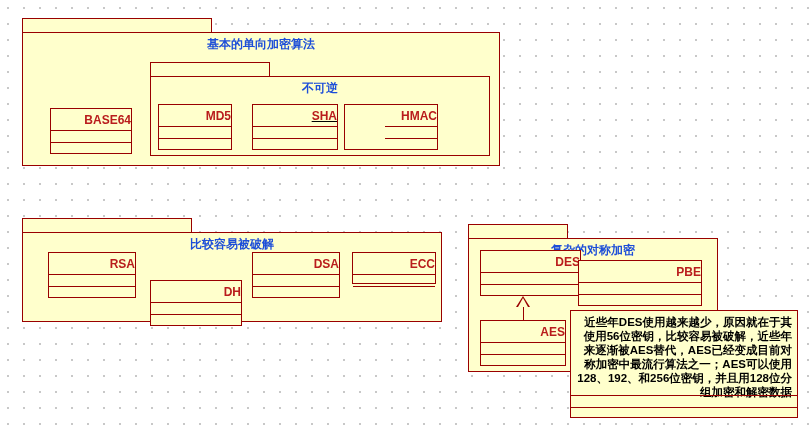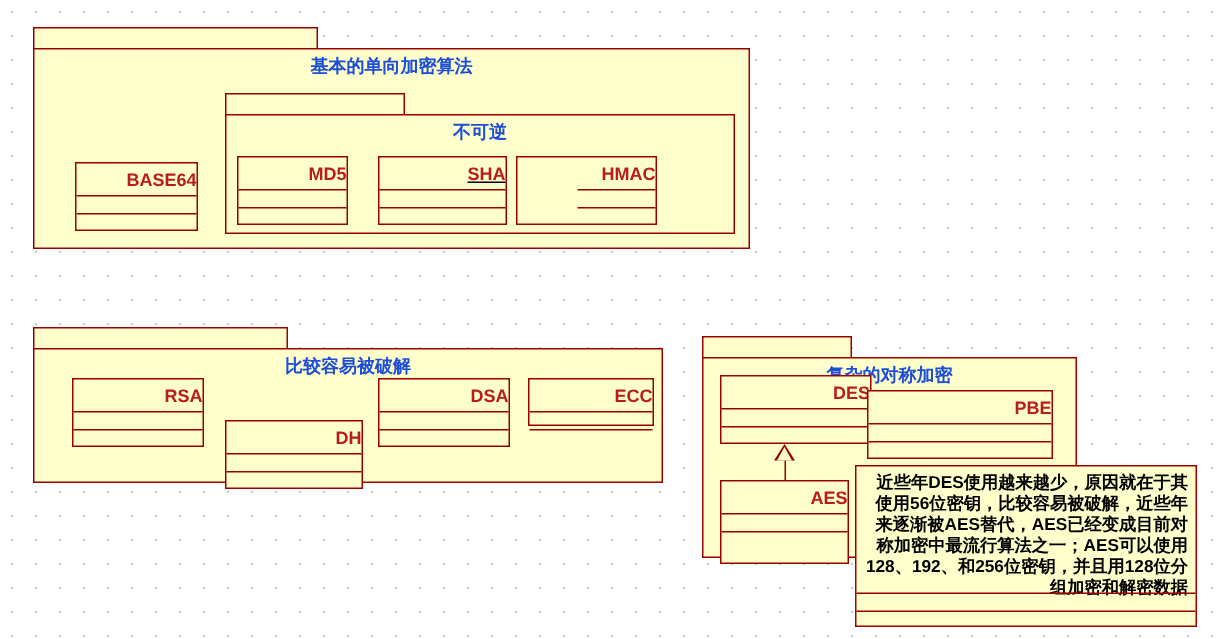--- a/index.html
+++ b/index.html
@@ -229,21 +229,21 @@
     <div class="comp"></div>
     <div class="comp last"></div>
   </div>
 
   <div class="cls" style="left:578px; top:260px; width:124px; height:46px;">
     <div class="cname">PBE</div>
     <div class="comp"></div>
     <div class="comp last"></div>
   </div>
 
-  <div class="cls" style="left:480px; top:320px; width:86px; height:56px;">
+  <div class="cls" style="left:480px; top:320px; width:86px; height:46px;">
     <div class="cname">AES</div>
     <div class="comp"></div>
     <div class="comp last"></div>
   </div>
 
   <div class="note" style="left:570px; top:310px; width:228px; height:108px;text-align:right;">
     <div class="ntext">近些年DES使用越来越少，原因就在于其使用56位密钥，比较容易被破解，近些年来逐渐被AES替代，AES已经变成目前对称加密中最流行算法之一；AES可以使用128、192、和256位密钥，并且用128位分组加密和解密数据</div>
     <div class="nline" style="top:84px;"></div>
     <div class="nline" style="top:96px;"></div>
   </div>

